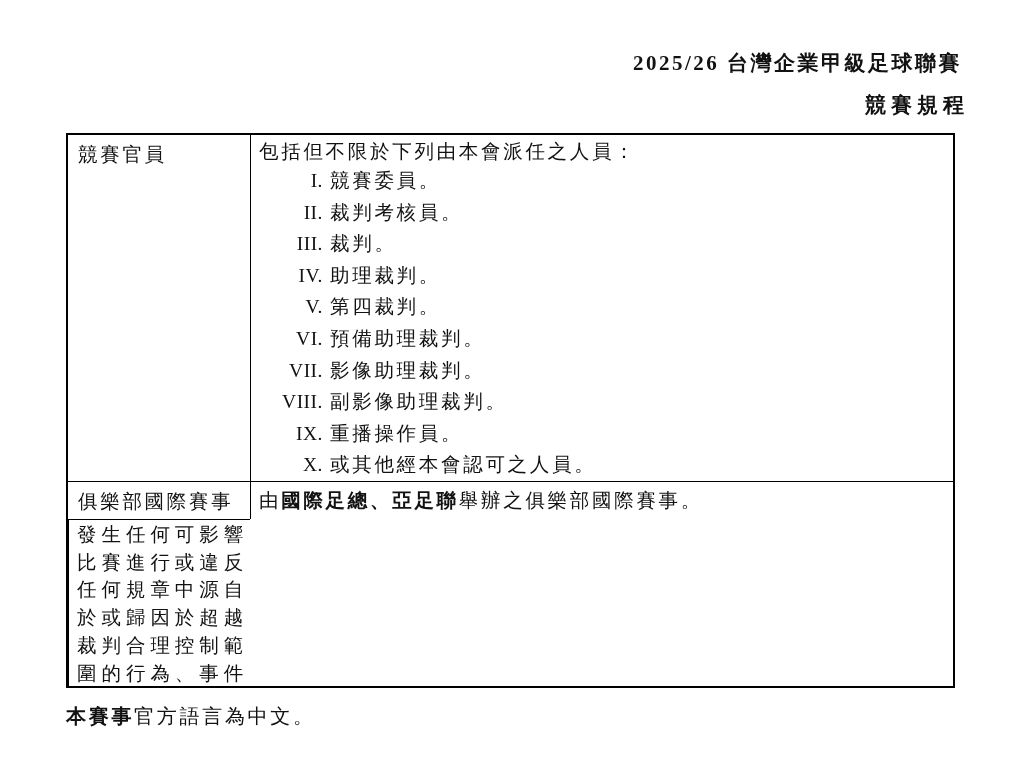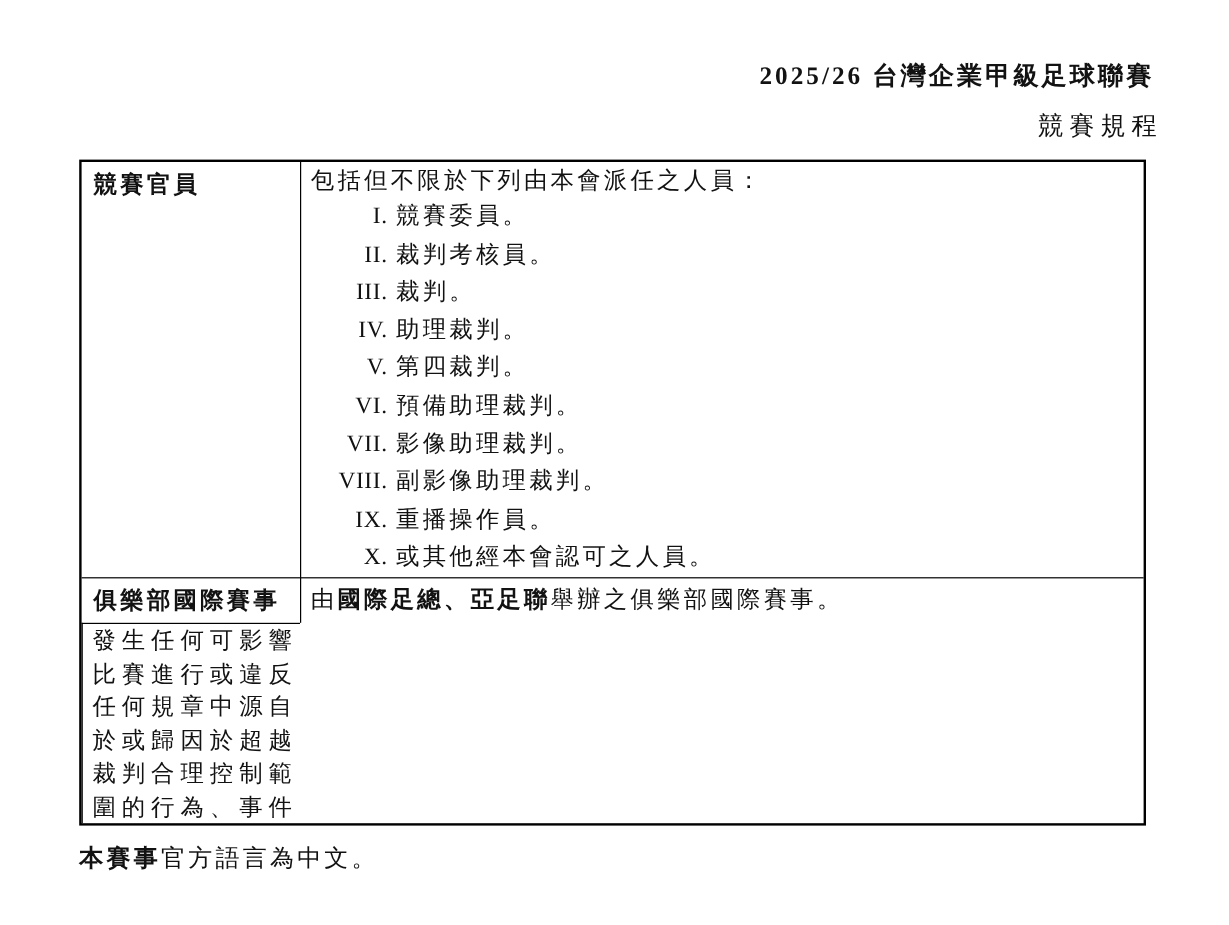--- a/index.html
+++ b/index.html
@@ -26,21 +26,21 @@
     font-weight: 700;
     letter-spacing: 2.5px;
     line-height: 28px;
     white-space: nowrap;
   }
   .title-line2 {
     position: absolute;
     top: 91px;
     right: 55px;
     font-size: 21px;
-    font-weight: 400;
+    font-weight: 700;
     letter-spacing: 5px;
     line-height: 28px;
     white-space: nowrap;
   }
 
   
   .doc-table {
     position: absolute;
     left: 66px;
     top: 133px;
@@ -56,21 +56,20 @@
   .cell {
     box-sizing: border-box;
     overflow: hidden;
   }
   .col2 { border-left: 1.5px solid #000; }
   .rowline { border-top: 1.5px solid #000; }
 
   .label-cell {
     padding: 6px 6px 0 10px;
     line-height: 27px;
-    font-weight: bold;
   }
   .content-cell {
     padding: 0 4px 0 8px;
   }
 
   
   .intro-line {
     padding-top: 4px;
     line-height: 26px;
   }

